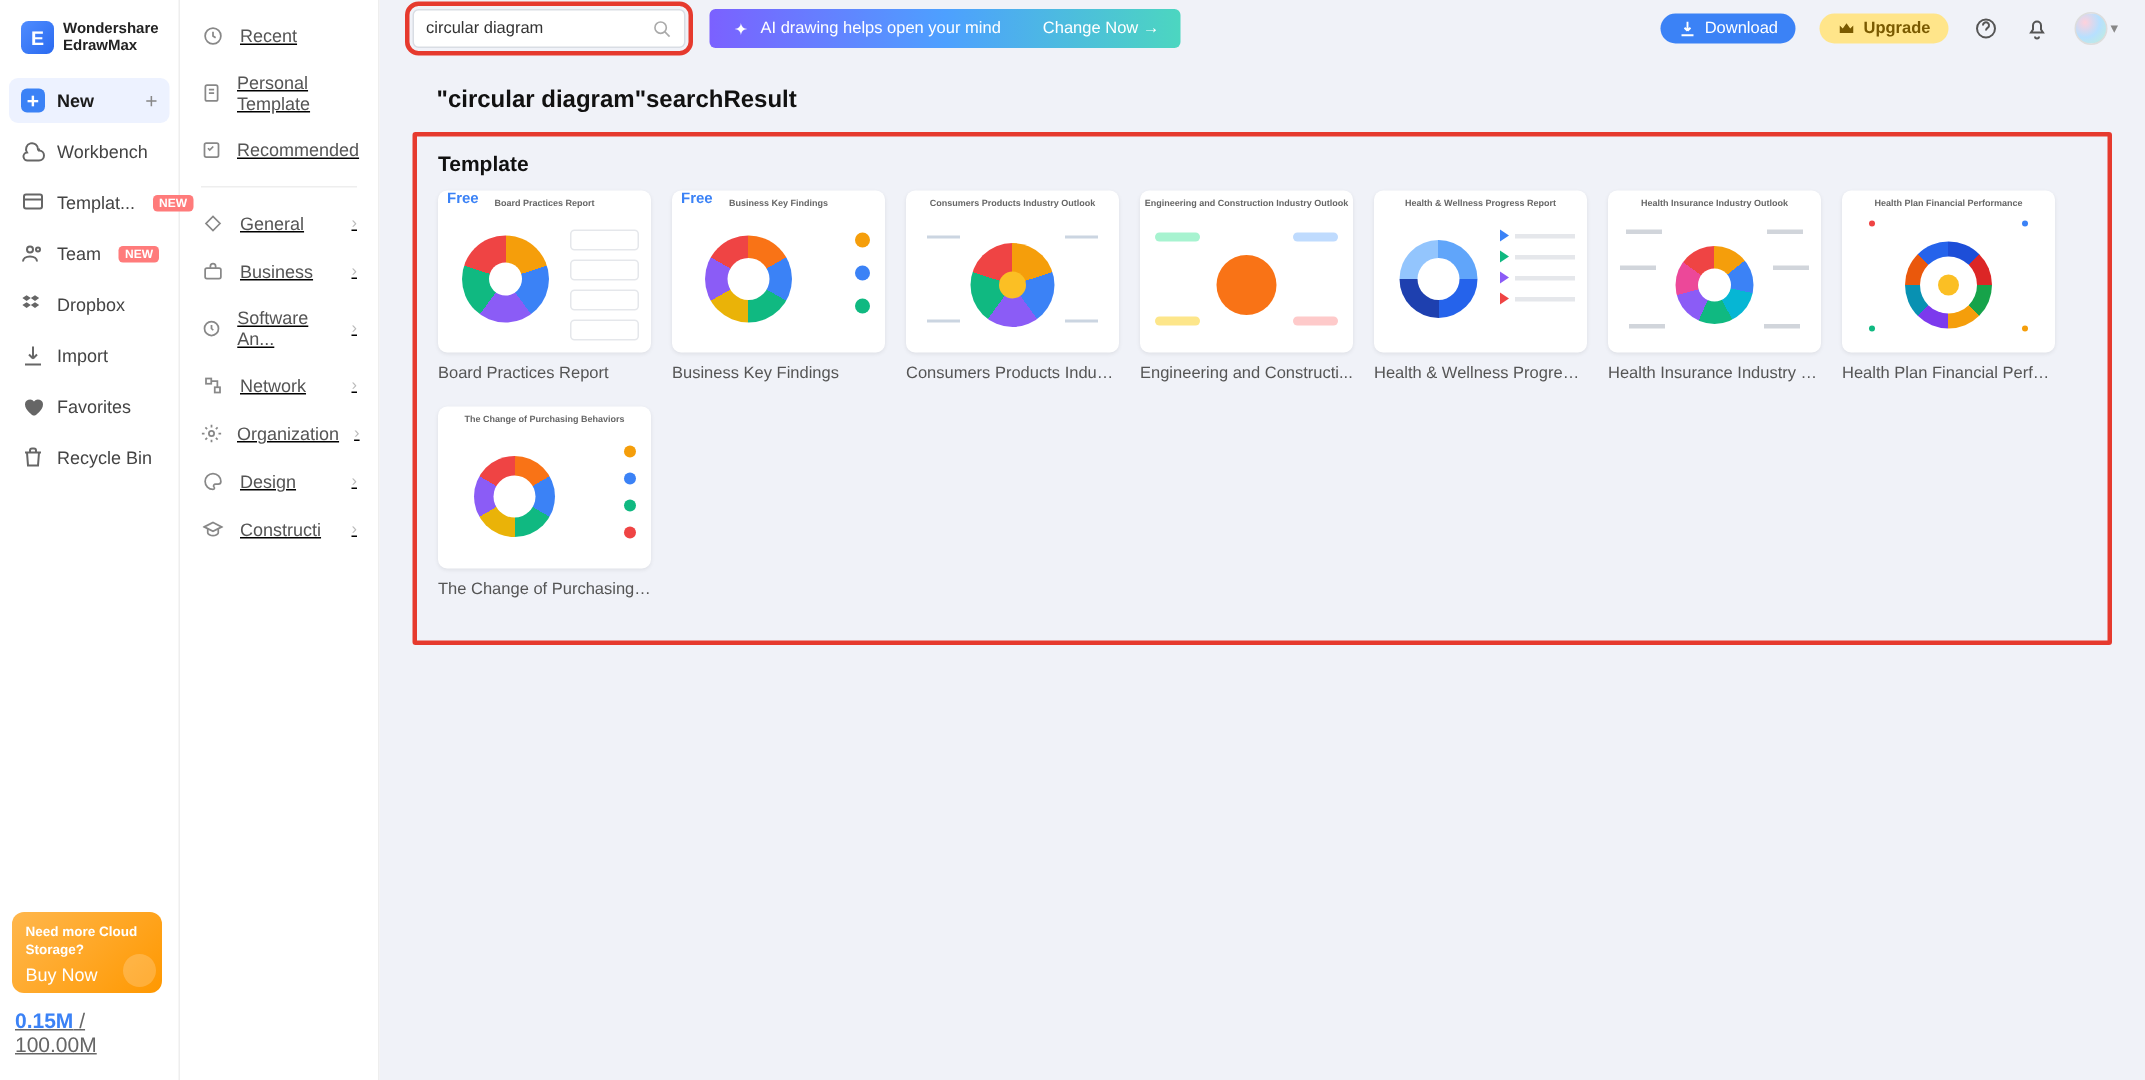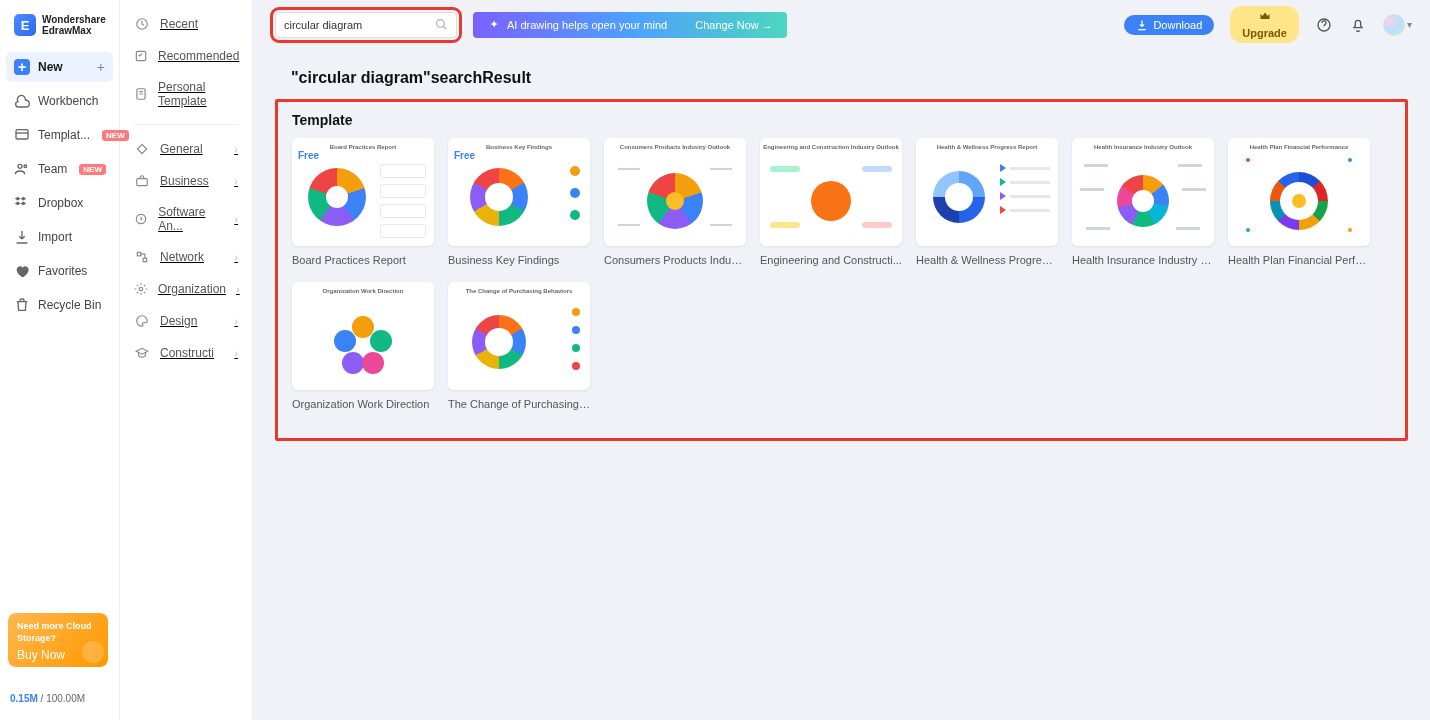--- a/index.html
+++ b/index.html
@@ -12,25 +12,25 @@
 .brand-logo { width: 22px; height: 22px; background: linear-gradient(135deg,#4f8cff,#2a6af0); border-radius: 5px; display:flex; align-items:center; justify-content:center; color:#fff; font-weight:bold; font-size:13px;}
 .brand-text { font-size: 10px; line-height: 11px; color: #222; font-weight: 600; }
 .s1-items { display:flex; flex-direction:column; gap:4px; padding: 6px 6px; }
 .s1-item { display:flex; align-items:center; gap:8px; padding: 7px 8px; font-size: 12px; color:#444; border-radius:6px; cursor:pointer; position:relative;}
 .s1-item.active { background:#edf2ff; color:#1a1a1a; font-weight:600;}
 .s1-item .icon { width:16px; height:16px; display:flex; align-items:center; justify-content:center; color:#666; flex-shrink:0;}
 .new-icon { width:16px; height:16px; background:#3b82f6; border-radius:4px; color:#fff; font-size:14px; display:flex; align-items:center; justify-content:center; font-weight:bold; line-height:1;}
 .s1-plus { margin-left:auto; color:#888; font-size:14px; font-weight:400;}
 .badge-new { background:#ff7b7b; color:#fff; font-size:8px; padding:1px 4px; border-radius:3px; font-weight:600; margin-left:4px;}
 .s1-bottom { margin-top:auto; padding: 0 8px;}
-.storage-promo { width: 100px; height: 54px; background: linear-gradient(135deg,#ffb74d,#ff9800); border-radius:8px; padding:7px 9px; color:#fff; font-size:9px; position:relative; overflow:hidden; margin-bottom:26px;}
+.storage-promo { width: 100px; height: 54px; background: linear-gradient(135deg,#ffb74d,#ff9800); border-radius:8px; padding:7px 9px; color:#fff; font-size:9px; position:relative; overflow:hidden; margin-bottom:10px;}
 .storage-promo .t1 { font-weight:600; font-size:9px; line-height:12px;}
 .storage-promo .t2 { font-weight:400; margin-top:4px; font-size:12px;}
 .storage-promo .bubble { position:absolute; right:4px; bottom:4px; width:22px; height:22px; background:#fff3; border-radius:50%;}
-.storage-line { font-size: 10px; padding: 0 2px 6px 2px; color:#666;}
+.storage-line { font-size: 14px; padding: 0 2px 6px 2px; color:#666;text-decoration:underline;}
 .storage-line b { color:#3b82f6; font-weight:600;}
 
 
 .sidebar2 { width: 133px; background:#fff; border-right:1px solid #eee; padding: 8px 0; text-decoration: underline; }
 .s2-item { display:flex; align-items:center; gap:10px; padding: 8px 14px; font-size:12px; color:#555; cursor:pointer; position:relative;}
 .s2-item .icon { width:16px; height:16px; display:flex; align-items:center; justify-content:center; color:#888;}
 .divider { height:1px; background:#eee; margin: 8px 14px;}
 .s2-item .chev { margin-left:auto; color:#bbb; font-size:11px;}
 
 
@@ -38,34 +38,34 @@
 .topbar { display:flex; align-items:center; gap:16px; padding: 6px 18px 6px 22px; }
 .search-wrap { width: 182px; height: 26px; background:#fff; border:1px solid #d9dde4; border-radius:4px; display:flex; align-items:center; padding: 0 8px; position:relative; outline: 3px solid #e63a2e; outline-offset: 2px;}
 .search-wrap input { border:none; outline:none; width:100%; font-size:11px; color:#333; background:transparent;}
 .search-icon { color:#aaa; font-size:13px;}
 .ai-banner { height:26px; border-radius:4px; display:flex; align-items:center; padding: 0 14px; background: linear-gradient(90deg,#7b61ff,#4da0ff,#4cd6c0); color:#fff; font-size:11px; gap:28px;}
 .ai-banner .sparkle { width:14px; height:14px; display:inline-flex; align-items:center; justify-content:center; margin-right:6px;}
 .ai-left { display:flex; align-items:center; font-weight:500;}
 .ai-right { display:flex; align-items:center; font-weight:500;}
 .spacer { flex:1; }
 .download-btn { background:#3b82f6; color:#fff; font-size:11px; padding:4px 12px; border-radius:12px; display:flex; align-items:center; gap:5px; cursor:pointer;}
-.upgrade-btn { background:#ffe58a; color:#7a5a00; font-size:11px; padding:4px 12px; border-radius:12px; display:flex; align-items:center; gap:5px; cursor:pointer; font-weight:600;flex-direction:column;}
+.upgrade-btn { background:#ffe58a; color:#7a5a00; font-size:11px; padding:4px 12px; border-radius:12px; display:flex; align-items:center; gap:5px; cursor:pointer; font-weight:600;}
 .ticon { width:18px; height:18px; display:flex; align-items:center; justify-content:center; color:#555; cursor:pointer; font-size:14px;}
 .avatar { width:22px; height:22px; border-radius:50%; background: radial-gradient(circle at 30% 30%, #ffd1dc, #b7e0ff, #c2f0d6); border:1px solid #ddd;}
 .avatar-wrap { display:flex; align-items:center; gap:2px; cursor:pointer;}
 .caret { font-size:10px; color:#888;}
 
 .content { padding: 14px 22px; }
 .search-title { font-size:16px; font-weight:700; color:#111; margin: 6px 0 12px 16px;}
 .results-frame { border: 3px solid #e63a2e; border-radius:2px; padding: 8px 14px 28px 14px; background: #f0f2f8;}
 .section-title { font-size:14px; font-weight:700; color:#111; margin: 2px 0 10px 0;}
 .grid { display:grid; grid-template-columns: repeat(7, 142px); gap: 16px 14px;}
 .card { display:flex; flex-direction:column; cursor:pointer;}
 .thumb { width:142px; height:108px; background:#fff; border-radius:6px; box-shadow: 0 1px 3px rgba(0,0,0,0.08); position:relative; overflow:hidden; padding:6px;}
-.free-tag { position:absolute; top:12px; left:4px; font-size:10px; color:#3b82f6; font-weight:600; padding:0 2px;}
+.free-tag { position:absolute; top:0; left:4px; font-size:10px; color:#3b82f6; font-weight:600; padding:0 2px;}
 .caption { font-size:11px; color:#555; margin-top:8px; white-space:nowrap; overflow:hidden; text-overflow:ellipsis;}
 .tiny-title { position:absolute; top:6px; left:0; right:0; text-align:center; font-size:6px; color:#666; font-weight:600;}
 
 
 .circ-chart { position:absolute; left:50%; top:55%; transform:translate(-50%,-50%);}
 .donut { width:58px; height:58px; border-radius:50%;}
 
 .donut.d5 { background: conic-gradient(#f59e0b 0 72deg,#3b82f6 72deg 144deg,#8b5cf6 144deg 216deg,#10b981 216deg 288deg,#ef4444 288deg 360deg);}
 .donut.d6 { background: conic-gradient(#f97316 0 60deg,#3b82f6 60deg 120deg,#10b981 120deg 180deg,#eab308 180deg 240deg,#8b5cf6 240deg 300deg,#ef4444 300deg 360deg);}
 .donut.d7 { background: conic-gradient(#f59e0b 0 51deg,#3b82f6 51deg 102deg,#06b6d4 102deg 153deg,#10b981 153deg 204deg,#8b5cf6 204deg 255deg,#ec4899 255deg 306deg,#ef4444 306deg 360deg);}
@@ -232,34 +232,34 @@
           <svg width="14" height="14" viewBox="0 0 24 24" fill="none" stroke="currentColor" stroke-width="2">
             <circle cx="12" cy="12" r="9"></circle>
             <path d="M12 7v5l3 2"></path>
           </svg>
         </span>
       <span>Recent</span>
     </div>
     <div class="s2-item">
       <span class="icon">
           <svg width="14" height="14" viewBox="0 0 24 24" fill="none" stroke="currentColor" stroke-width="2">
+            <rect x="5" y="3" width="14" height="18" rx="2"></rect>
+            <path d="M9 8h6M9 12h6"></path>
+          </svg>
+        </span>
+      <span>Personal Template</span>
+    </div>
+    <div class="s2-item">
+      <span class="icon">
+          <svg width="14" height="14" viewBox="0 0 24 24" fill="none" stroke="currentColor" stroke-width="2">
             <rect x="4" y="4" width="16" height="16" rx="2"></rect>
             <path d="M8 10l2 2 4-4"></path>
           </svg>
         </span>
       <span>Recommended</span>
-    </div>
-    <div class="s2-item">
-      <span class="icon">
-          <svg width="14" height="14" viewBox="0 0 24 24" fill="none" stroke="currentColor" stroke-width="2">
-            <rect x="5" y="3" width="14" height="18" rx="2"></rect>
-            <path d="M9 8h6M9 12h6"></path>
-          </svg>
-        </span>
-      <span>Personal Template</span>
     </div>
     <div class="divider"></div>
     <div class="s2-item">
       <span class="icon">
           <svg width="14" height="14" viewBox="0 0 24 24" fill="none" stroke="currentColor" stroke-width="2">
             <path d="M20 12l-8 8-8-8 8-8z"></path>
           </svg>
         </span>
       <span>General</span>
       <span class="chev">›</span>
@@ -507,35 +507,20 @@
                   </div>
                 </div>
                 <div class="corner c1"></div>
                 <div class="corner c2"></div>
                 <div class="corner c3"></div>
                 <div class="corner c4"></div>
               </div>
               <div class="caption">Health Plan Financial Perfor...</div>
             </div>
             <div class="card">
-              <div class="thumb v8">
-                <div class="tiny-title">Organization Work Direction</div>
-                <div class="circ-chart">
-                  <div class="flower">
-                    <div class="petal pA"></div>
-                    <div class="petal pB"></div>
-                    <div class="petal pC"></div>
-                    <div class="petal pD"></div>
-                    <div class="petal pE"></div>
-                  </div>
-                </div>
-              </div>
-              <div class="caption">Organization Work Direction</div>
-            </div>
-            <div class="card">
               <div class="thumb v9">
                 <div class="tiny-title">The Change of Purchasing Behaviors</div>
                 <div class="circ-chart">
                   <div class="donut d6" style="position:relative;width:54px;height:54px;">
                     <div class="donut-hole h2"></div>
                   </div>
                 </div>
                 <div class="right-dots">
                   <div class="dot a"></div>
                   <div class="dot b"></div>

